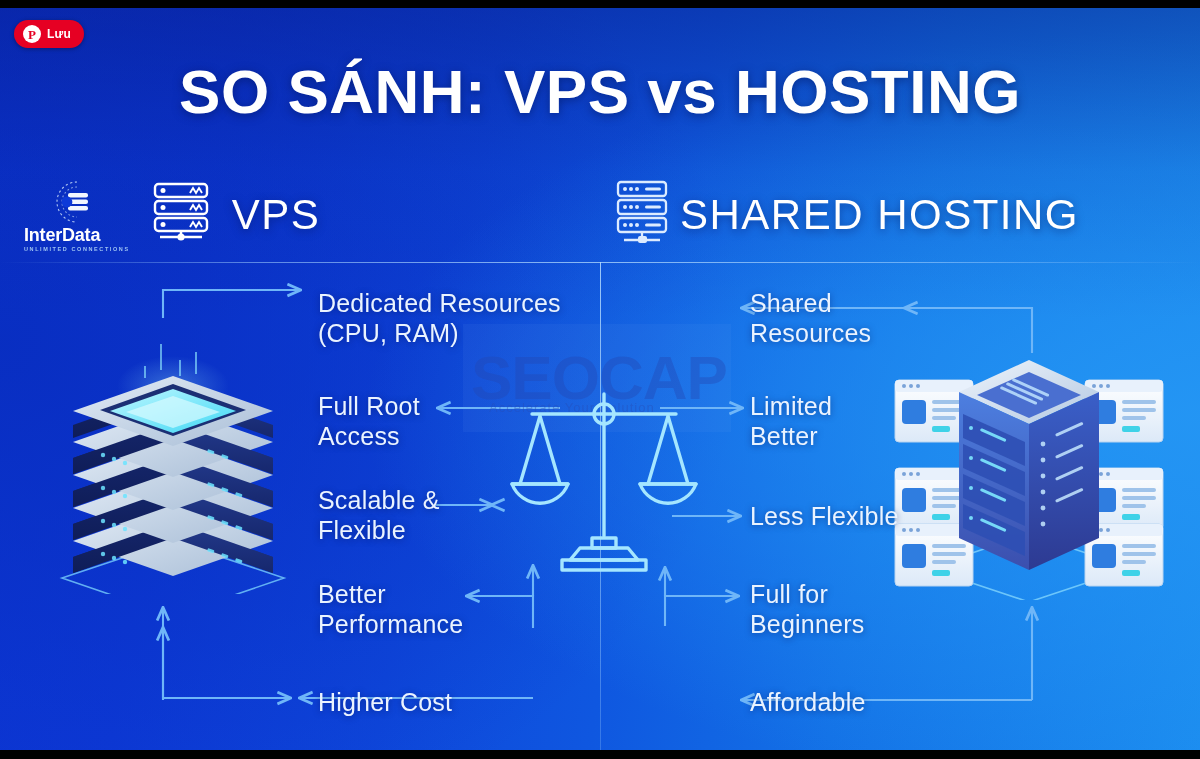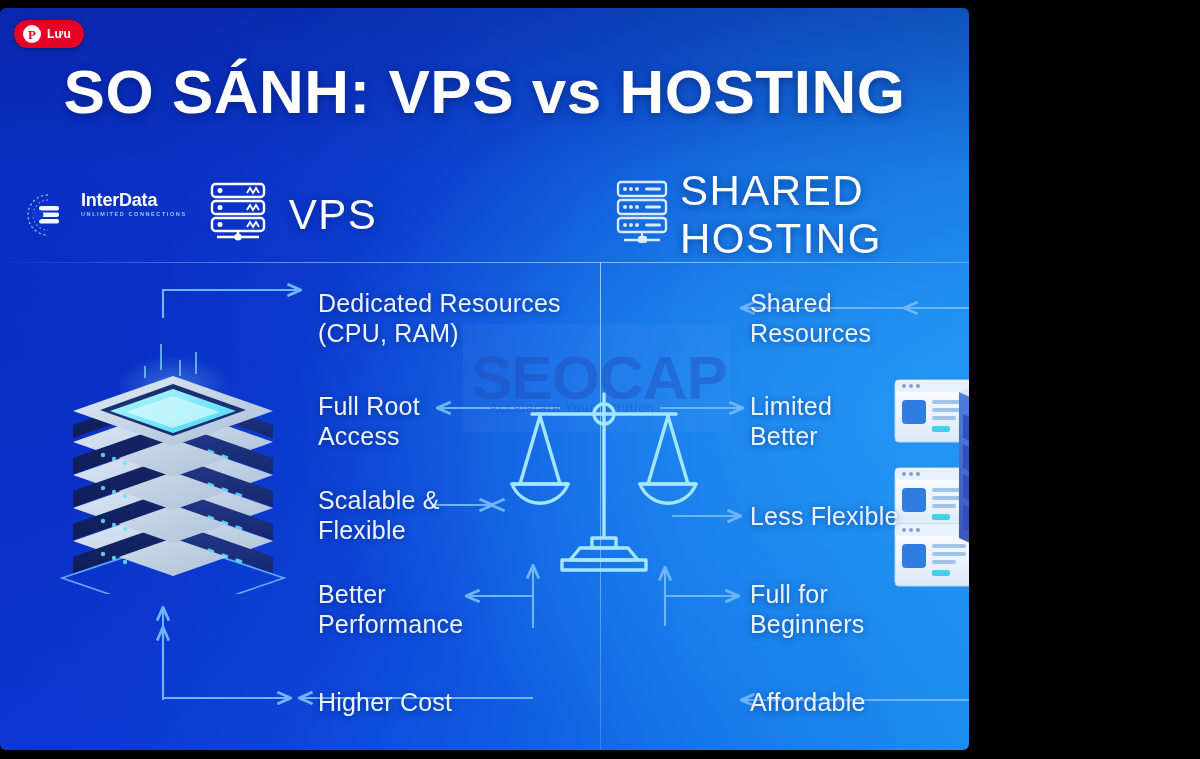--- a/index.html
+++ b/index.html
@@ -6,26 +6,25 @@
   body{width:1200px;height:759px;overflow:hidden;font-family:"Liberation Sans",sans-serif;}
 
   #stage{position:relative;width:1200px;height:759px;background:#000;overflow:hidden;}
 
   
   .bar{position:absolute;left:0;width:1200px;background:#000;z-index:60;}
   .bar.top{top:0;height:8px;}
   .bar.bottom{bottom:0;height:9px;}
 
   
-  #canvas{position:absolute;left:0;top:8px;width:969px;height:742px;overflow:hidden;
+  #canvas{position:absolute;left:0;top:8px;width:1200px;height:742px;overflow:hidden;
     background:
       radial-gradient(120% 90% at 100% 55%, rgba(36,150,244,.95) 0%, rgba(25,110,226,0) 58%),
       radial-gradient(100% 120% at 0% 45%, rgba(8,45,190,.85) 0%, rgba(8,45,190,0) 62%),
       linear-gradient(100deg,#0c35d6 0%,#0d3ad8 18%,#0e47db 38%,#0f57e0 54%,#1371e6 72%,#1b8cef 100%);
-    border-radius: 6px;
   }
   
   #canvas:before{content:"";position:absolute;inset:0;
     background:linear-gradient(180deg, rgba(6,25,130,.45) 0%, rgba(6,25,130,.10) 22%, rgba(0,0,0,0) 42%);
     pointer-events:none;}
 
   
   .pin-save{position:absolute;left:14px;top:20px;z-index:50;display:flex;align-items:center;gap:6px;
     background:#e60023;border-radius:18px;padding:5px 13px 5px 9px;box-shadow:0 1px 4px rgba(0,0,0,.35);}
   .pin-save .glyph{width:18px;height:18px;border-radius:50%;background:#fff;color:#e60023;
@@ -39,21 +38,21 @@
     text-shadow:0 2px 10px rgba(0,20,90,.55);}
 
   
   .hdr{position:absolute;top:168px;height:78px;z-index:20;display:flex;align-items:center;}
   .hdr-left{left:24px;gap:20px;}
   .hdr-right{left:612px;}
   .hdr-label{color:#fff;font-size:42px;font-weight:normal;letter-spacing:1.5px;
     text-shadow:0 2px 9px rgba(0,20,90,.5);}
 
   
-  .logo{display:flex;align-items:flex-start;gap:9px;}
+  .logo{display:flex;align-items:center;flex-direction:column;}
   .logo-mark{width:48px;height:48px;position:relative;}
   .logo-text{display:flex;flex-direction:column;line-height:1;}
   .logo-name{color:#fff;font-size:18px;font-weight:bold;letter-spacing:-.2px;}
   .logo-tag{color:#9fc4f2;font-size:5.5px;letter-spacing:1.6px;margin-top:3px;font-weight:bold;}
 
   
   .hline{position:absolute;left:0;width:1200px;height:1px;z-index:15;
     background:linear-gradient(90deg,rgba(150,200,255,0) 0%,rgba(165,210,255,.55) 22%,rgba(180,220,255,.75) 50%,rgba(165,210,255,.55) 78%,rgba(150,200,255,0) 100%);}
   .vline{position:absolute;left:600px;top:254px;width:1px;height:488px;z-index:15;
     background:linear-gradient(180deg,rgba(180,220,255,.85) 0%,rgba(170,215,255,.55) 60%,rgba(160,210,255,.25) 100%);}

